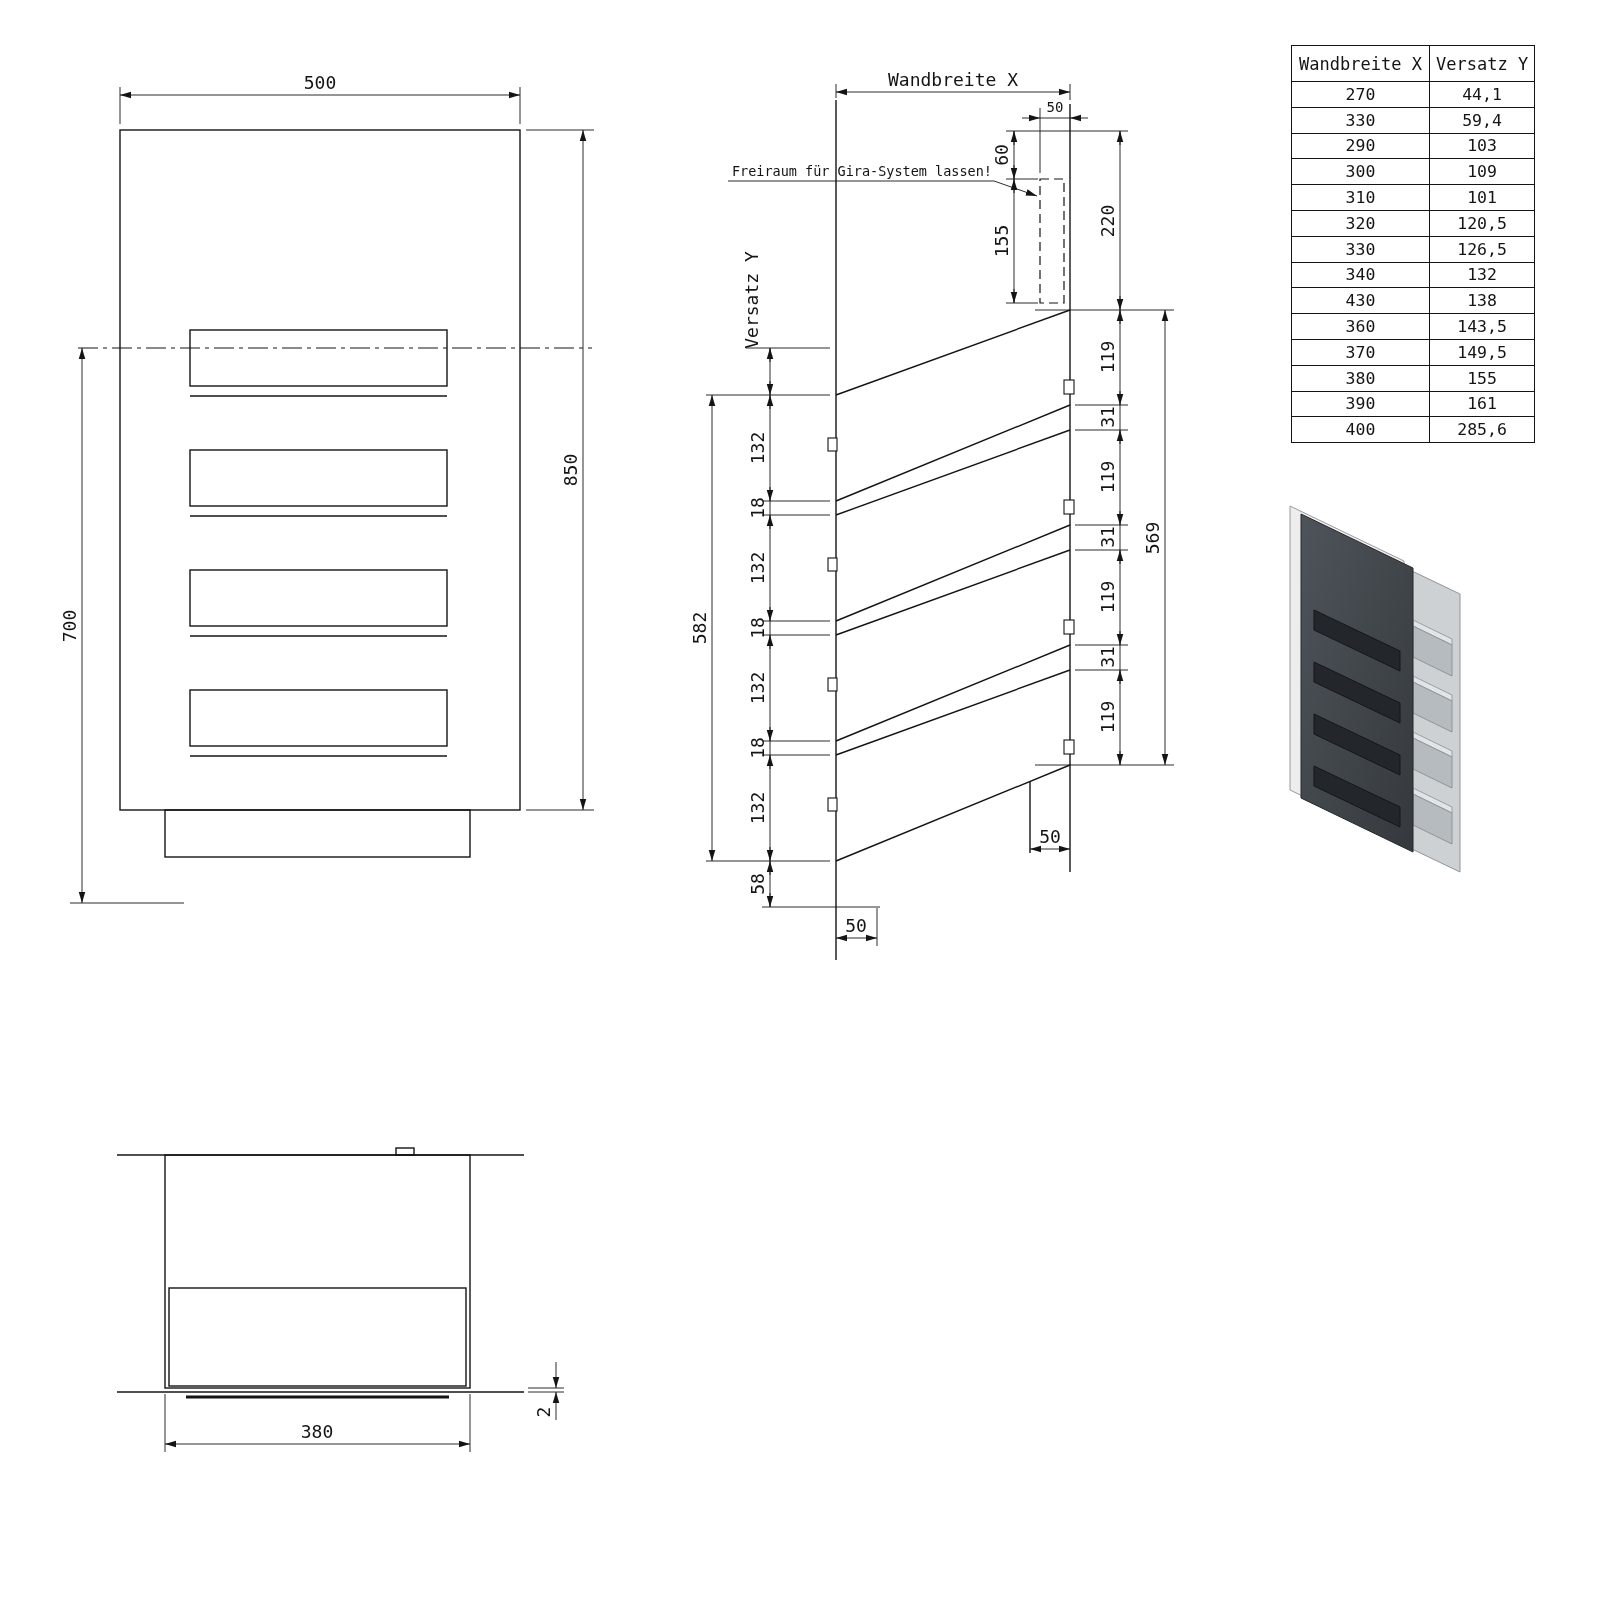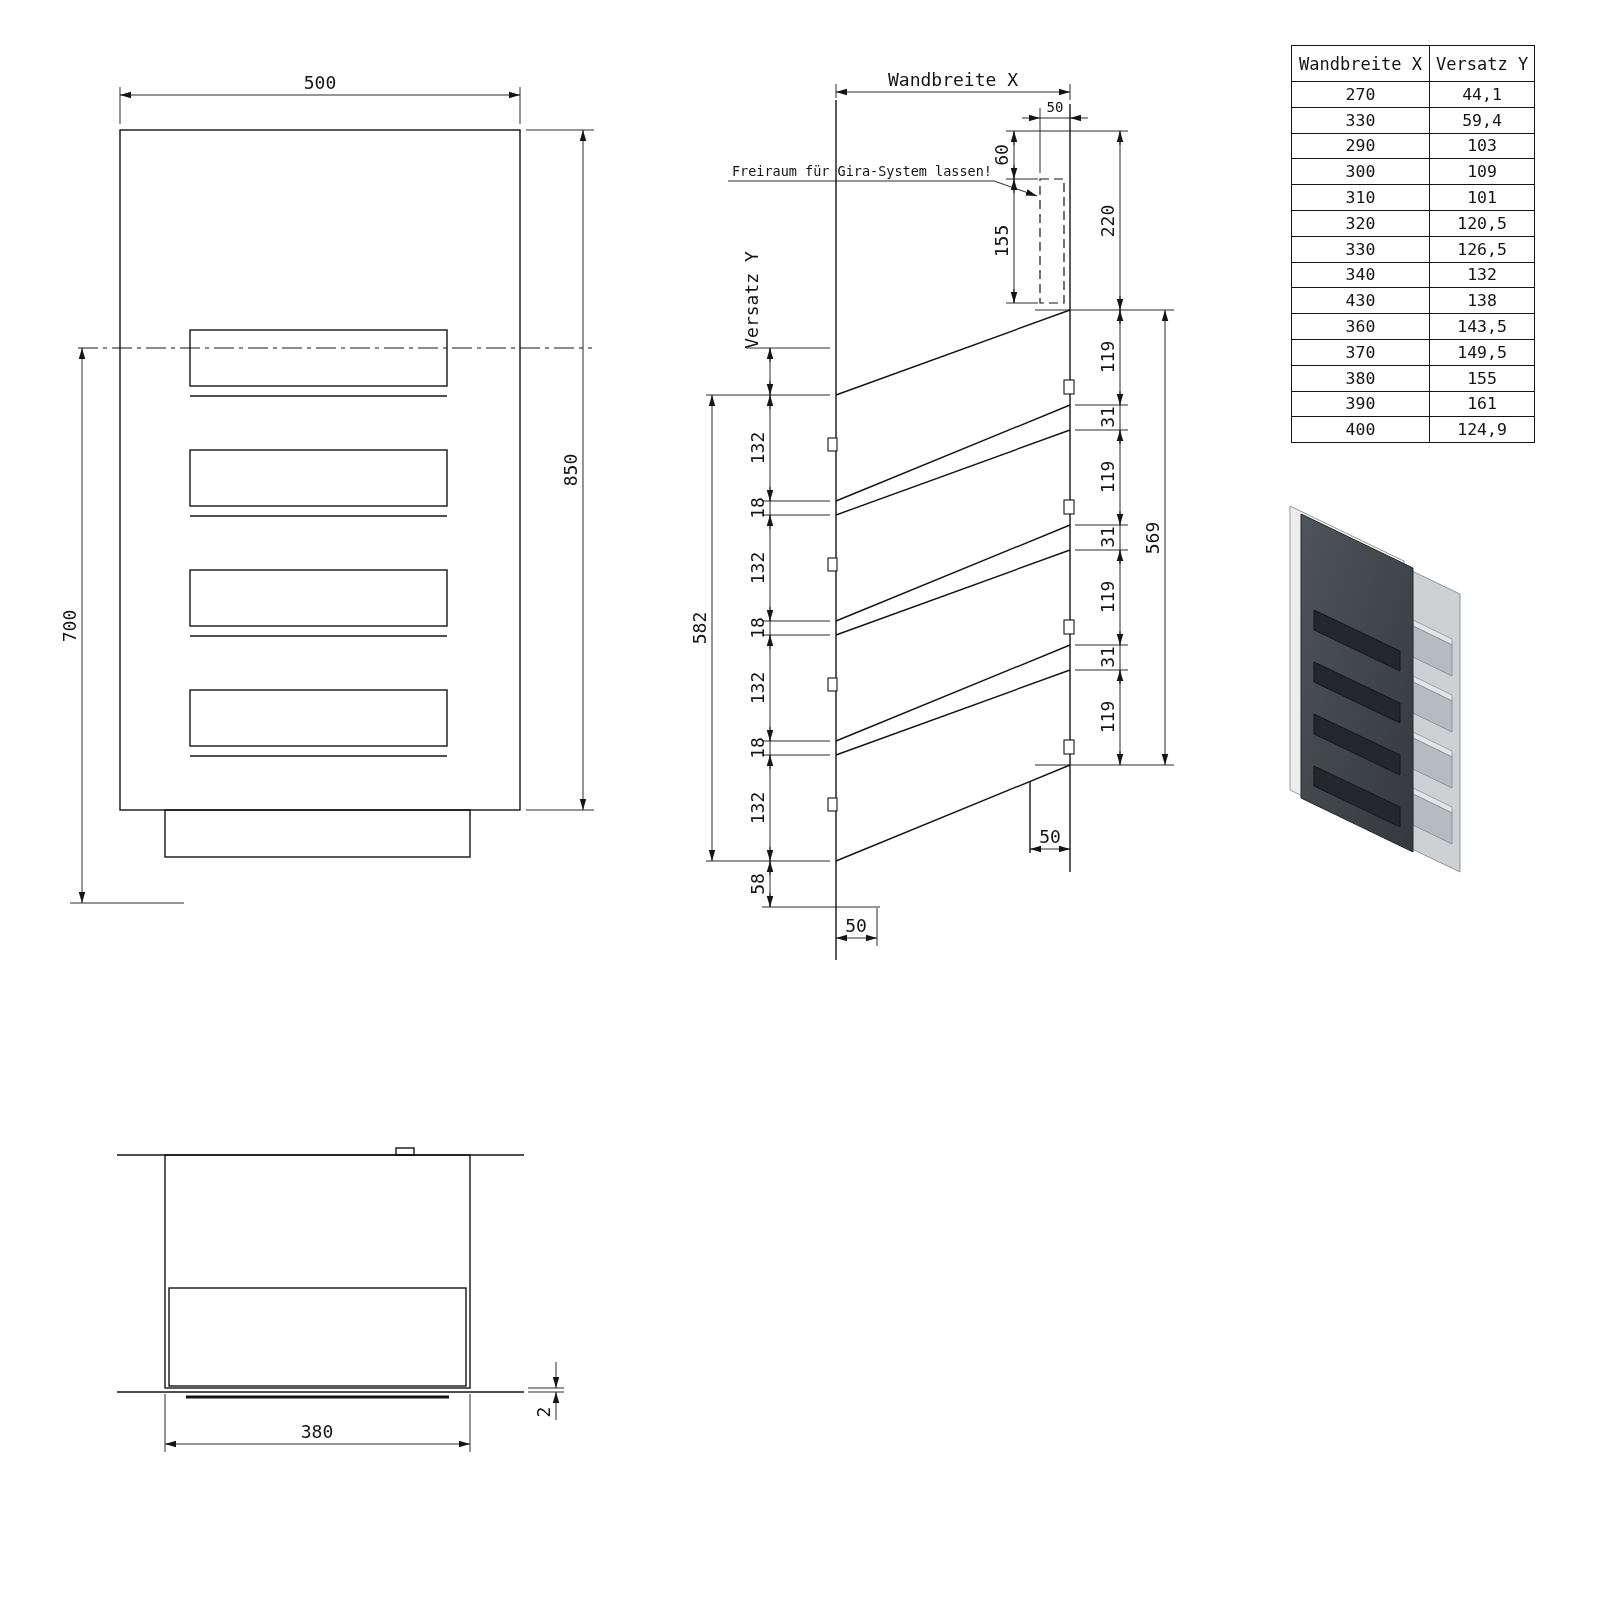--- a/index.html
+++ b/index.html
@@ -293,18 +293,18 @@
         <tr>
       <td>380</td>
       <td>155</td>
     </tr>
         <tr>
       <td>390</td>
       <td>161</td>
     </tr>
         <tr>
       <td>400</td>
-      <td>124,9</td>
+      <td>285,6</td>
     </tr>
       </tbody>
 </table>
 
 </div>
 
 </body></html>

